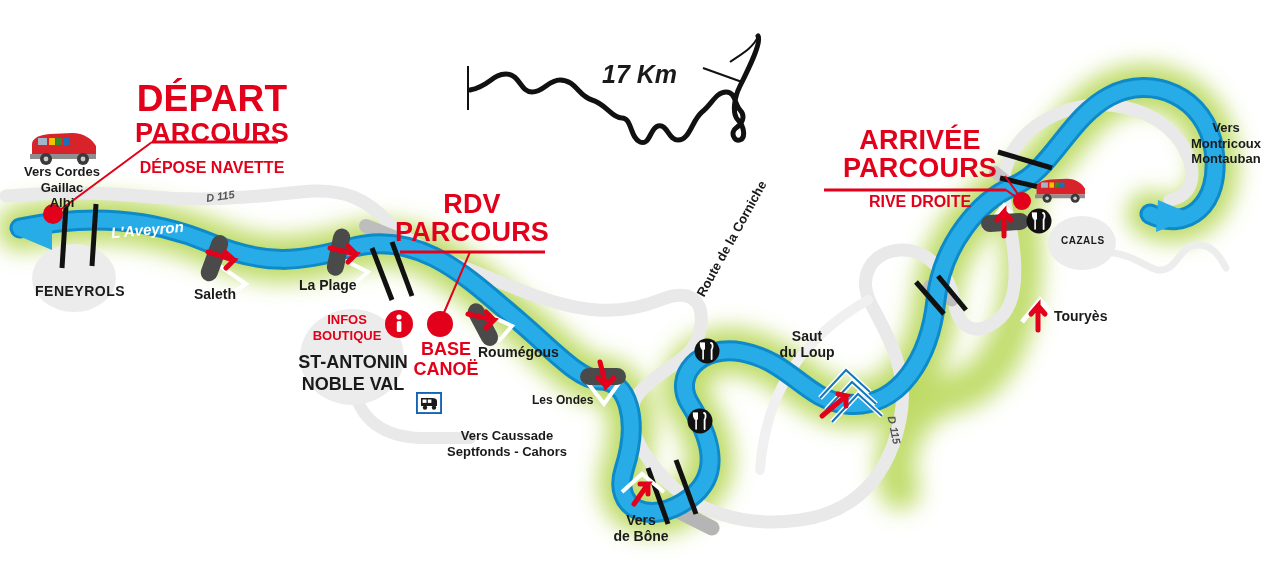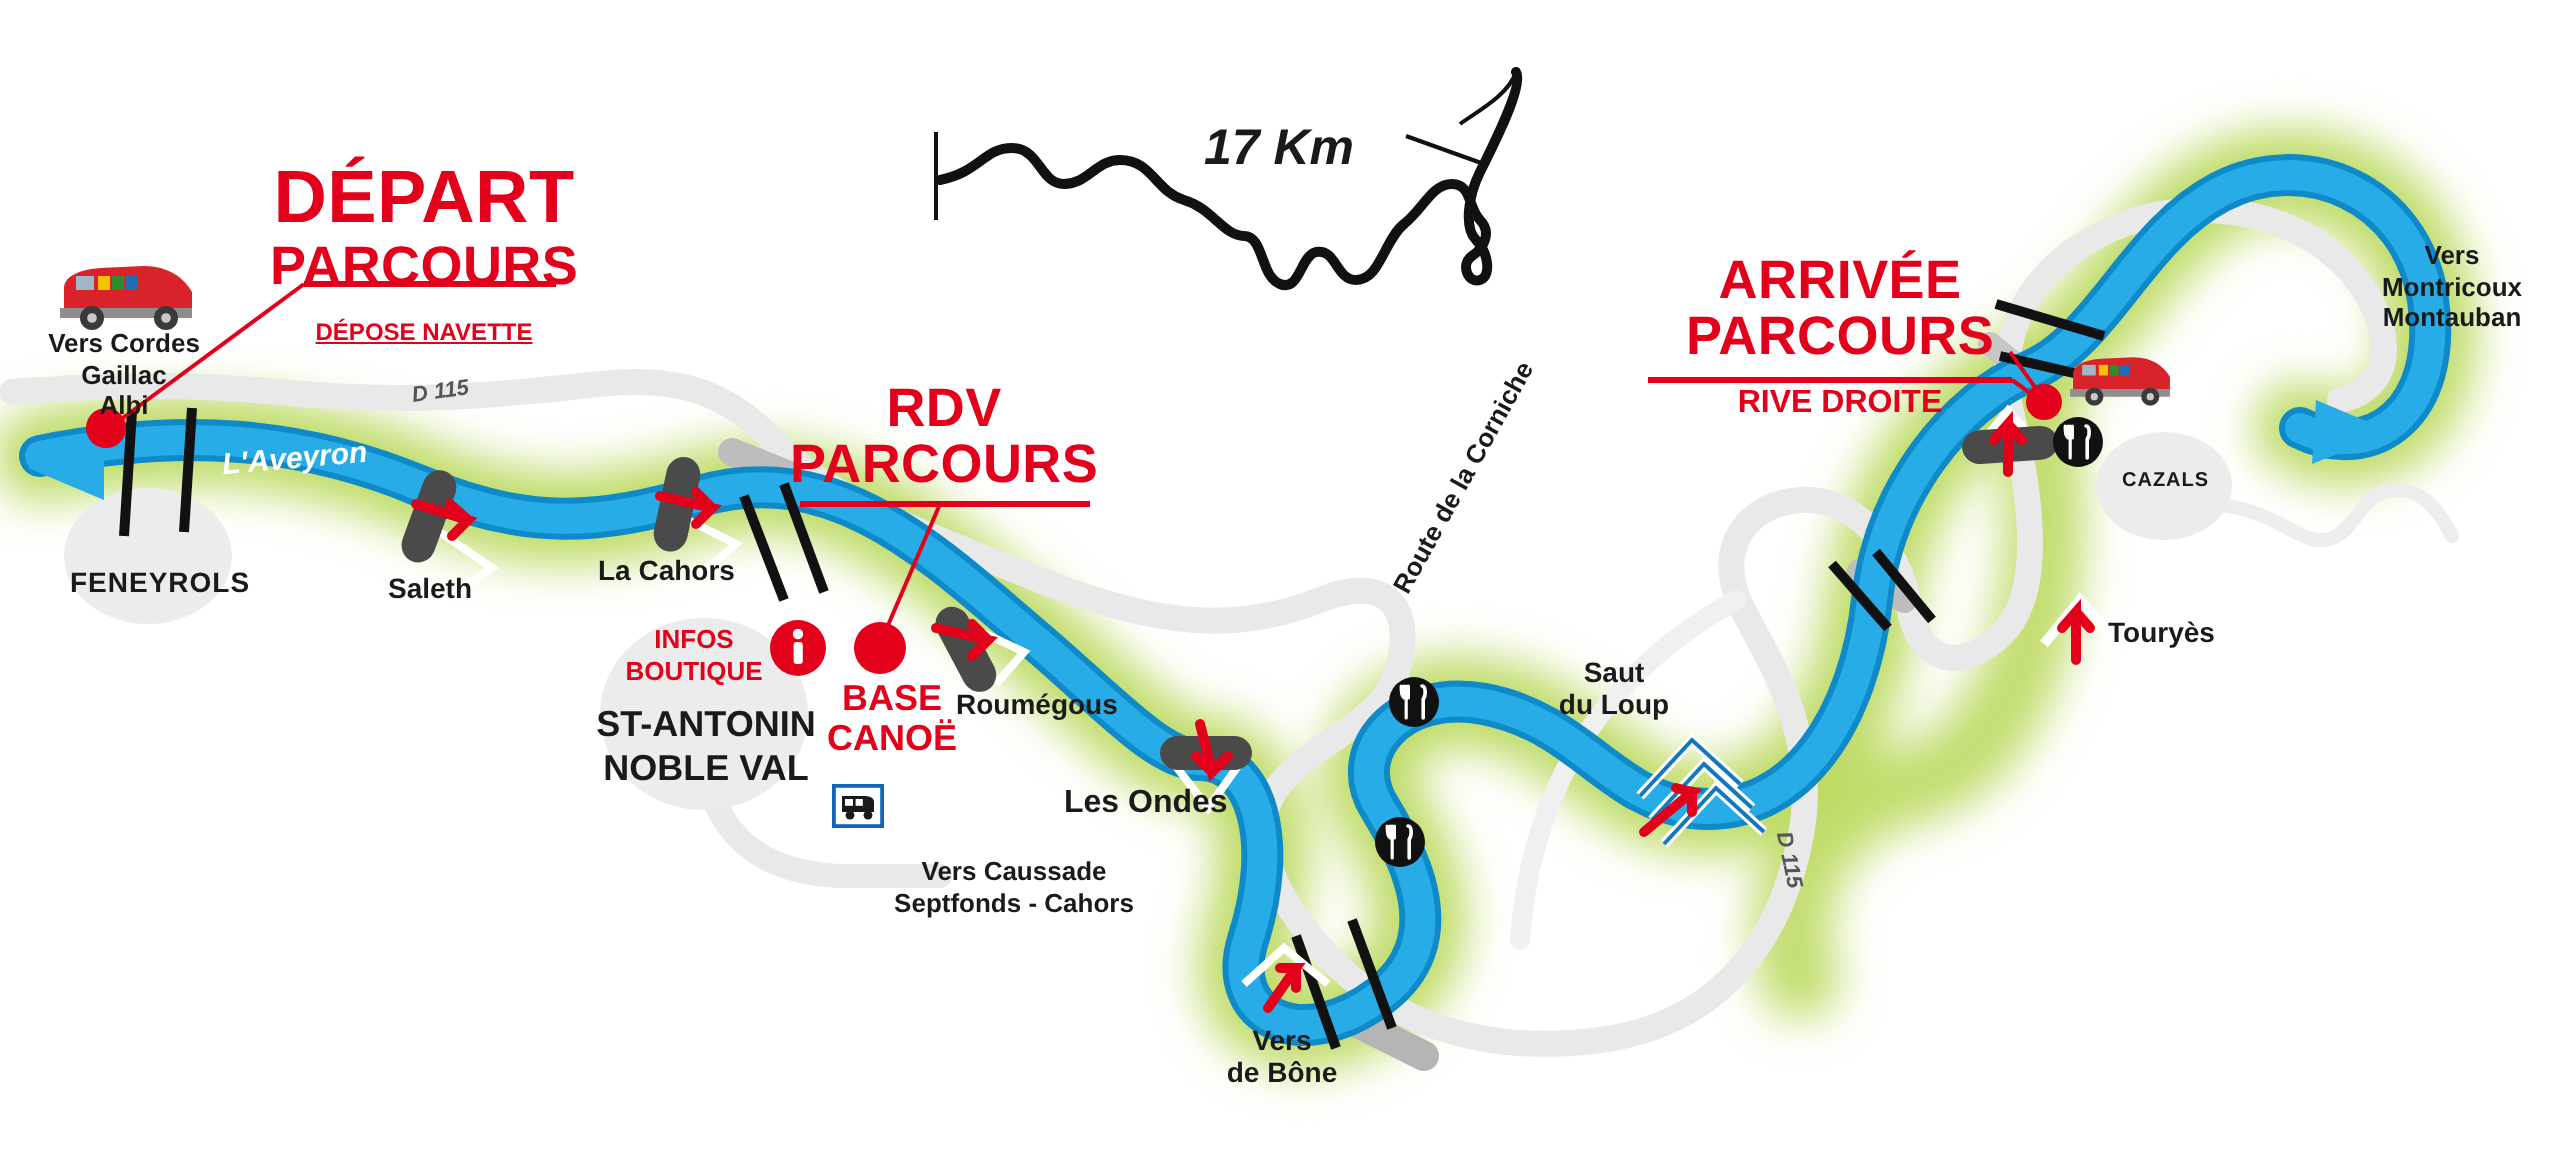--- a/index.html
+++ b/index.html
@@ -215,21 +215,21 @@
       <line x1="468" y1="66" x2="468" y2="110" stroke="#111111" stroke-width="2"></line>
       <line x1="703" y1="68" x2="742" y2="82" stroke="#111111" stroke-width="2"></line>
     </g>
   </svg>
 
   <div class="lbl" style="left:602px;top:60px;font-size:25px;font-weight:bold;color:#1A1A1A;font-style:italic;">17 Km</div>
 
   <div class="lbl ctr" style="left:122px;top:80px;width:180px;">
     <div class="red-head" style="font-size:37px;">DÉPART</div>
     <div class="red-head" style="font-size:27px;">PARCOURS</div>
-    <div class="red-sub" style="font-size:12px;margin-top:12px;text-decoration:underline;">DÉPOSE NAVETTE</div>
+    <div class="red-sub" style="font-size:16px;margin-top:12px;">DÉPOSE NAVETTE</div>
   </div>
 
   <div class="lbl ctr" style="left:382px;top:190px;width:180px;">
     <div class="red-head" style="font-size:27px;">RDV</div>
     <div class="red-head" style="font-size:27px;">PARCOURS</div>
   </div>
 
   <div class="lbl ctr" style="left:820px;top:126px;width:200px;">
     <div class="red-head" style="font-size:27px;">ARRIVÉE</div>
     <div class="red-head" style="font-size:27px;">PARCOURS</div>
@@ -242,23 +242,23 @@
   <div class="lbl town" style="left:1061px;top:235px;font-size:10px;letter-spacing:.5px;">CAZALS</div>
 
   <div class="lbl ctr" style="left:308px;top:312px;width:78px;font-size:13px;line-height:1.25;white-space:pre;color:#E2001A;font-weight:bold;">INFOS
 BOUTIQUE</div>
   <div class="lbl ctr" style="left:404px;top:340px;width:84px;font-size:18px;line-height:1.1;white-space:pre;color:#E2001A;font-weight:bold;">BASE
 CANOË</div>
 
   <div class="lbl river-name" style="left:111px;top:221px;font-size:15px;transform:rotate(-5deg);">L'Aveyron</div>
 
   <div class="lbl town" style="left:194px;top:286px;font-size:14px;">Saleth</div>
-  <div class="lbl town" style="left:299px;top:277px;font-size:14px;">La Cahors</div>
+  <div class="lbl town" style="left:299px;top:277px;font-size:14px;">La Plage</div>
   <div class="lbl town" style="left:478px;top:344px;font-size:14px;">Roumégous</div>
-  <div class="lbl town" style="left:532px;top:393px;font-size:16px;">Les Ondes</div>
+  <div class="lbl town" style="left:532px;top:393px;font-size:12px;">Les Ondes</div>
   <div class="lbl town ctr" style="left:604px;top:512px;width:74px;font-size:14px;line-height:1.15;white-space:pre;">Vers
 de Bône</div>
   <div class="lbl town ctr" style="left:778px;top:328px;width:58px;font-size:14px;line-height:1.15;white-space:pre;">Saut
 du Loup</div>
   <div class="lbl town" style="left:1054px;top:308px;font-size:14px;">Touryès</div>
   <div class="lbl town" style="left:700px;top:288px;font-size:13px;transform:rotate(-61deg);transform-origin:left center;">Route de la Corniche</div>
 
   <div class="lbl town ctr" style="left:16px;top:164px;width:92px;font-size:13px;line-height:1.2;white-space:pre;">Vers Cordes
 Gaillac
 Albi</div>

